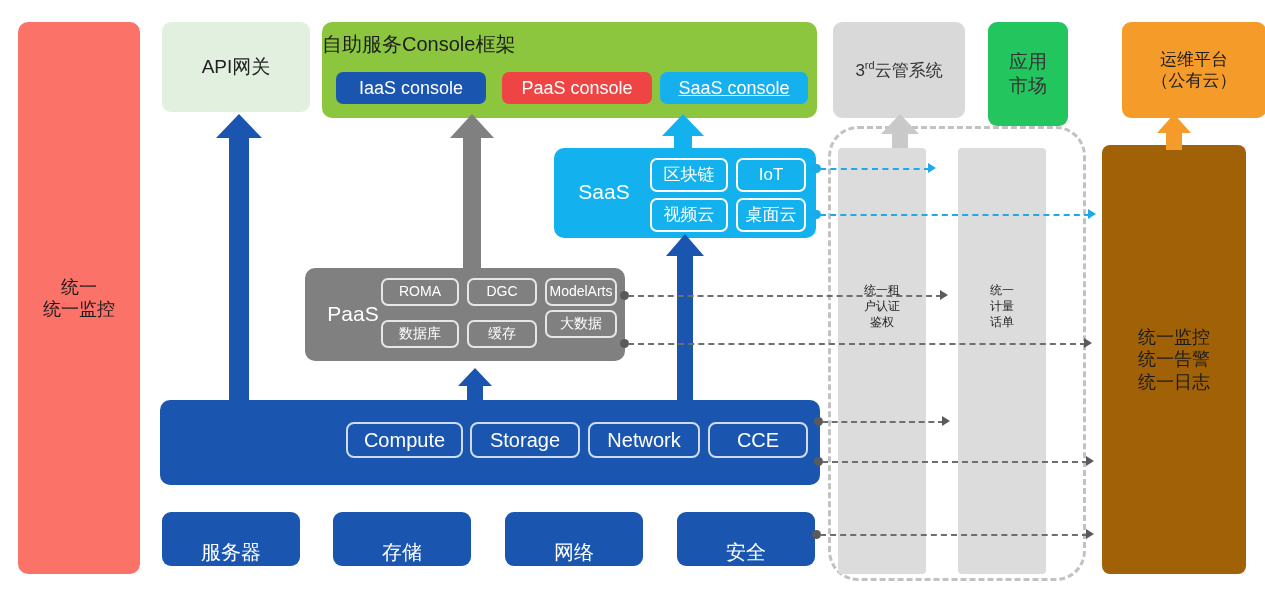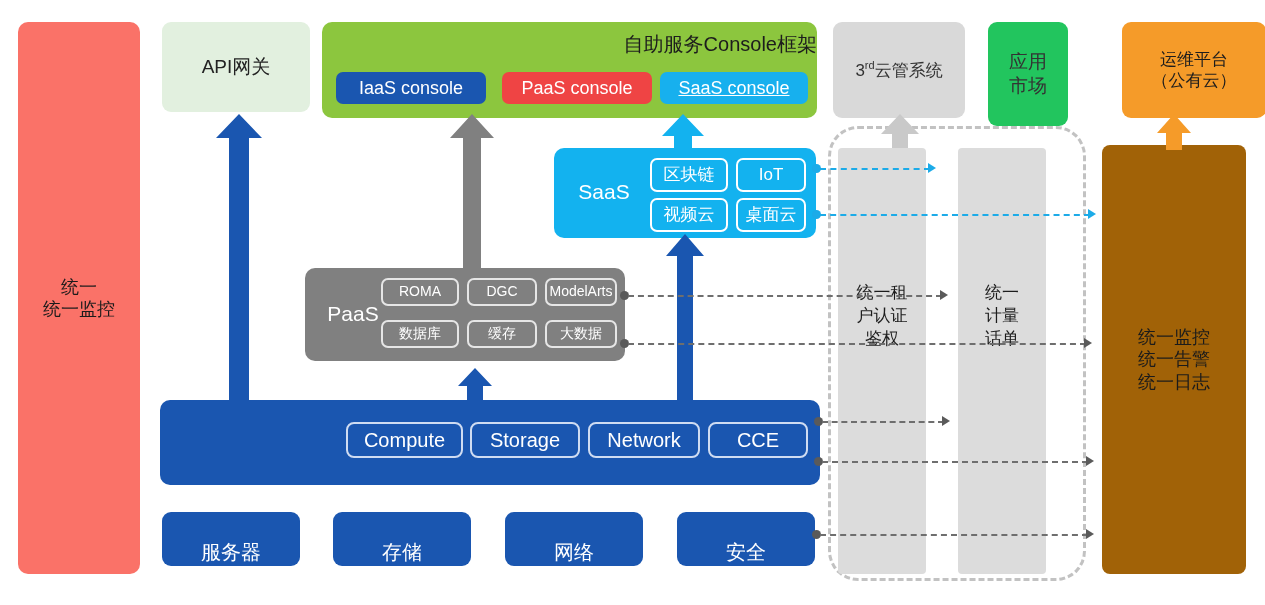--- a/index.html
+++ b/index.html
@@ -57,21 +57,21 @@
   
   #console-frame {
     left: 322px; top: 22px; width: 495px; height: 96px;
     background: #8dc63f;
     background: #8cc63e;
     border-radius: 10px;
     display: block;
   }
   #console-title {
     position: absolute; left: 0; top: 10px; width: 100%;
-    text-align: right; color: #1d1d1d; font-size: 20px;
+    text-align: left; color: #1d1d1d; font-size: 20px;
   }
   .console-chip {
     position: absolute;
     top: 50px; height: 32px;
     font-size: 18px; color: #ffffff;
   }
   #chip-iaas { left: 14px;  width: 150px; background: #1a56b0; }
   #chip-paas { left: 180px; width: 150px; background: #ef4444; }
   #chip-saas { left: 338px; width: 148px; background: #17b0ee; text-decoration: underline; }
 
@@ -126,21 +126,21 @@
   .paas-chip {
     position: absolute; height: 28px;
     border: 2px solid #e6e6e6; color: #ffffff; font-size: 14px;
     background: transparent;
   }
   #paas-c0 { left: 76px;  top: 10px; width: 78px; }
   #paas-c1 { left: 162px; top: 10px; width: 70px; }
   #paas-c2 { left: 240px; top: 10px; width: 72px; }
   #paas-c3 { left: 76px;  top: 52px; width: 78px; }
   #paas-c4 { left: 162px; top: 52px; width: 70px; }
-  #paas-c5 { left: 240px; top: 52px; width: 72px; text-align: center; }
+  #paas-c5 { left: 240px; top: 42px; width: 72px; text-align: center; }
 
   
   #infra-block {
     left: 160px; top: 400px; width: 660px; height: 85px;
     background: #1a56b0; border-radius: 10px; display: block;
   }
   #infra-label {
     position: absolute; left: 14px; top: 28px;
     color: #ffffff; font-size: 19px;
   }
@@ -181,21 +181,21 @@
     top: 148px; height: 426px;
     border-radius: 4px;
   }
   #col-auth   { left: 838px; width: 88px; }
   #col-meter  { left: 958px; width: 88px; }
   .col-text {
     position: absolute;
     width: 88px;
     text-align: center;
     color: #1c1c1c;
-    font-size: 17px;
+    font-size: 12px;
     line-height: 1.35;
   }
   #col-auth-text  { left: 838px; top: 282px; }
   #col-meter-text { left: 958px; top: 282px; }
 
   
   .varrow { position: absolute; }
 
   
   .dline {

